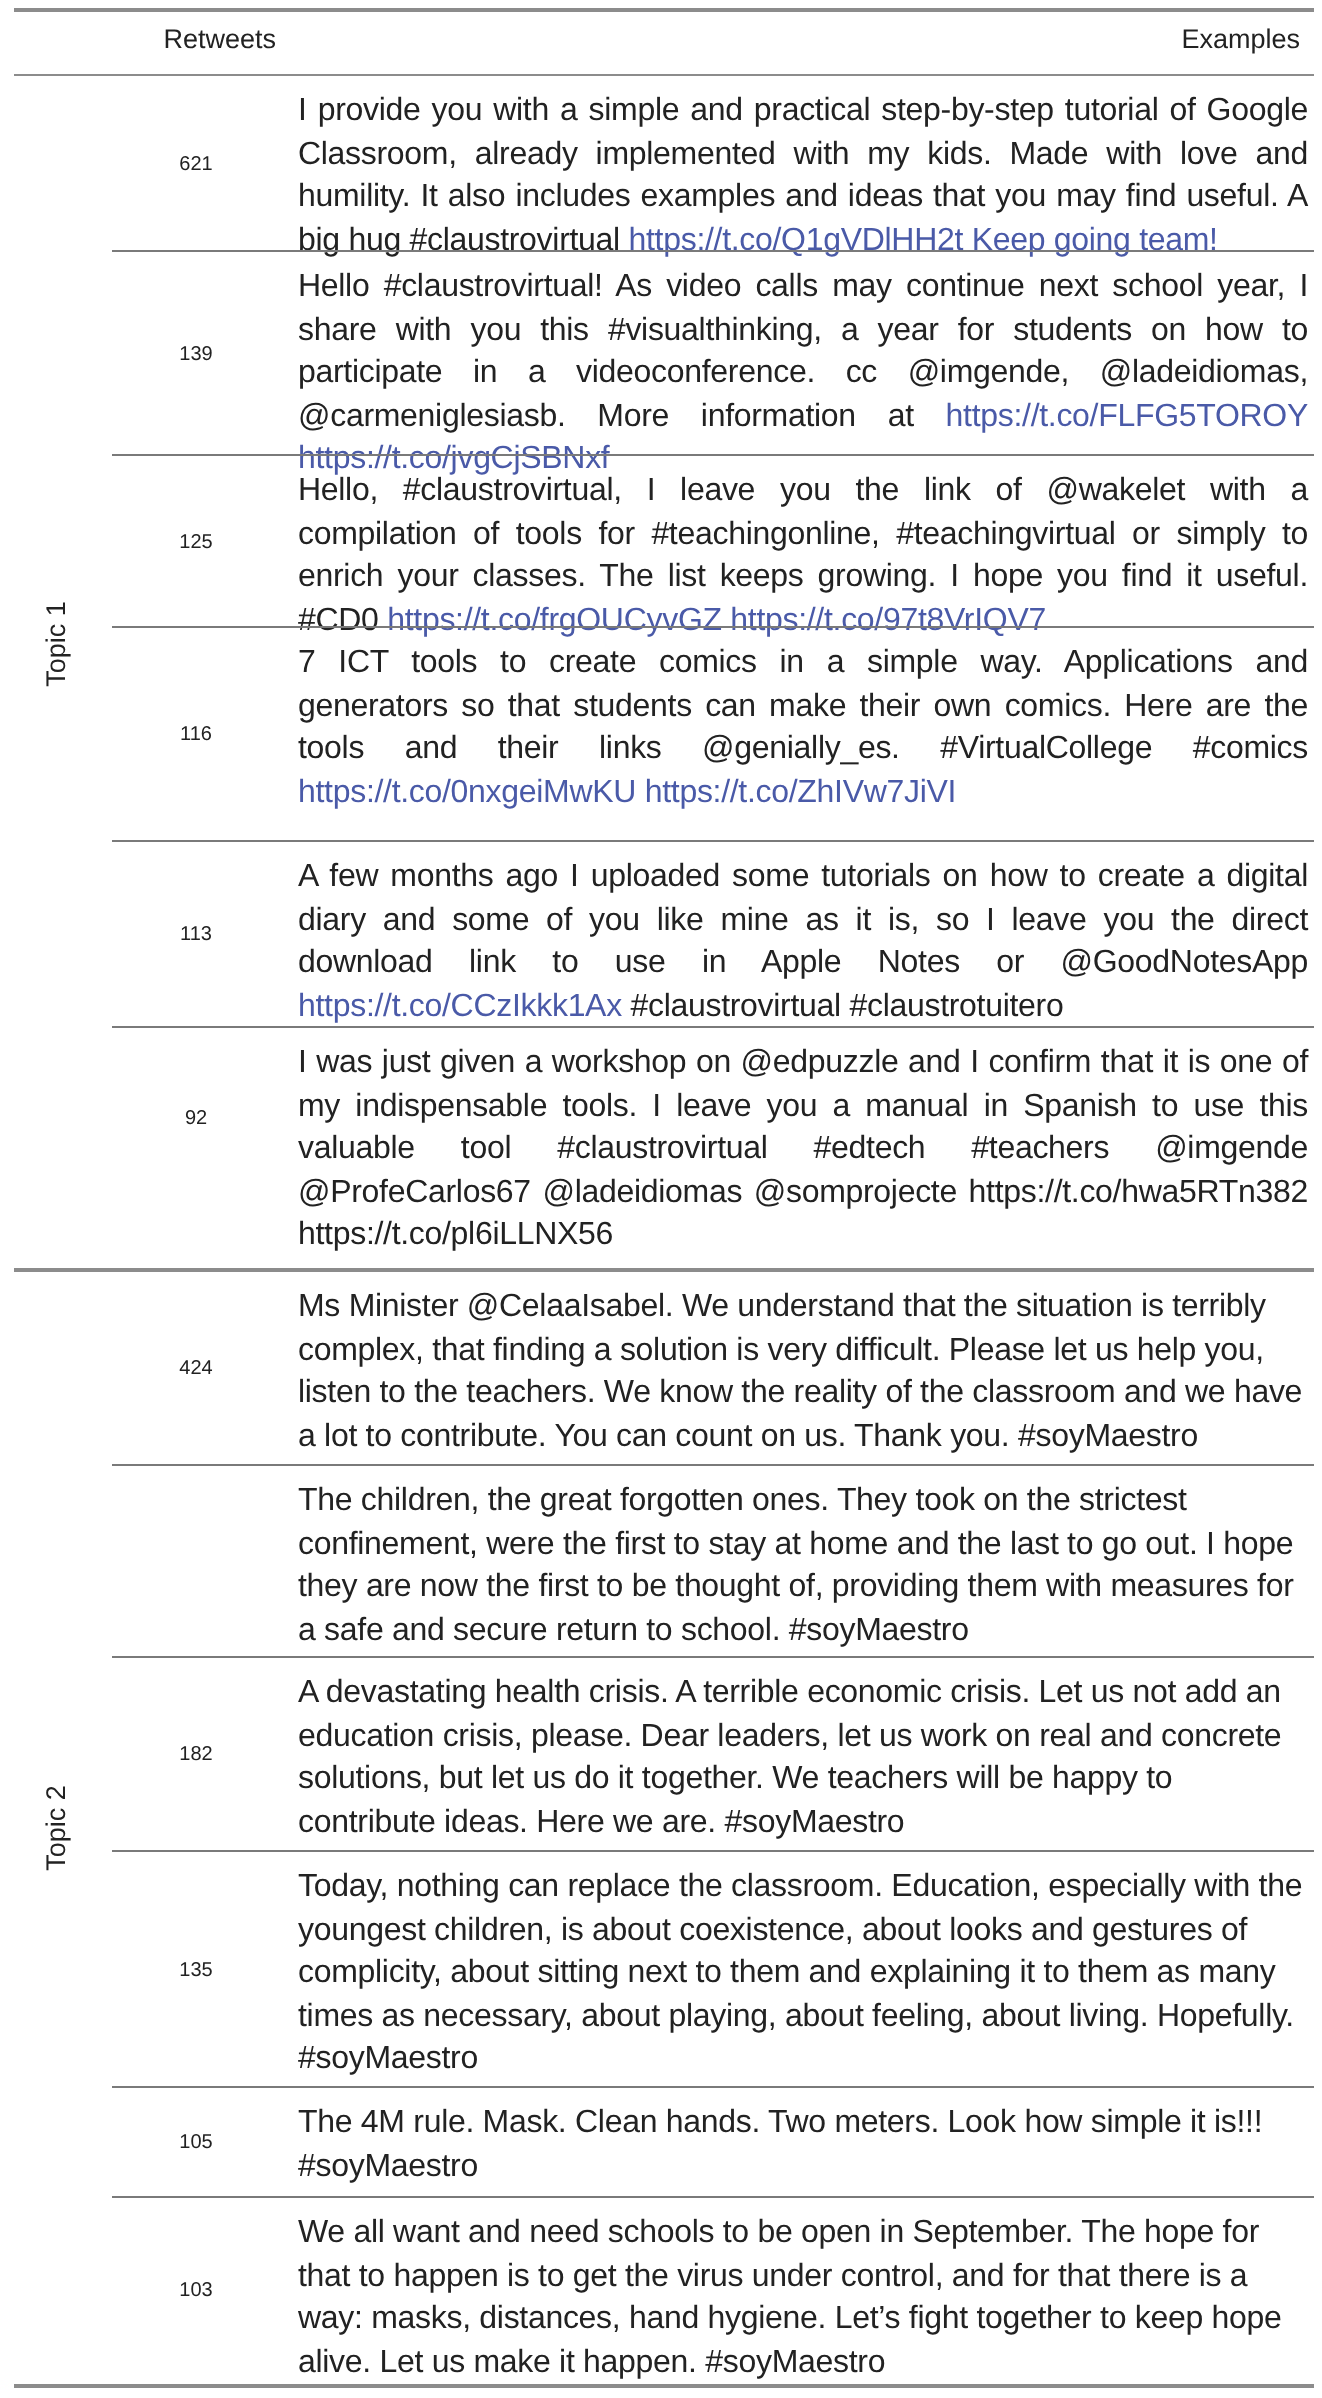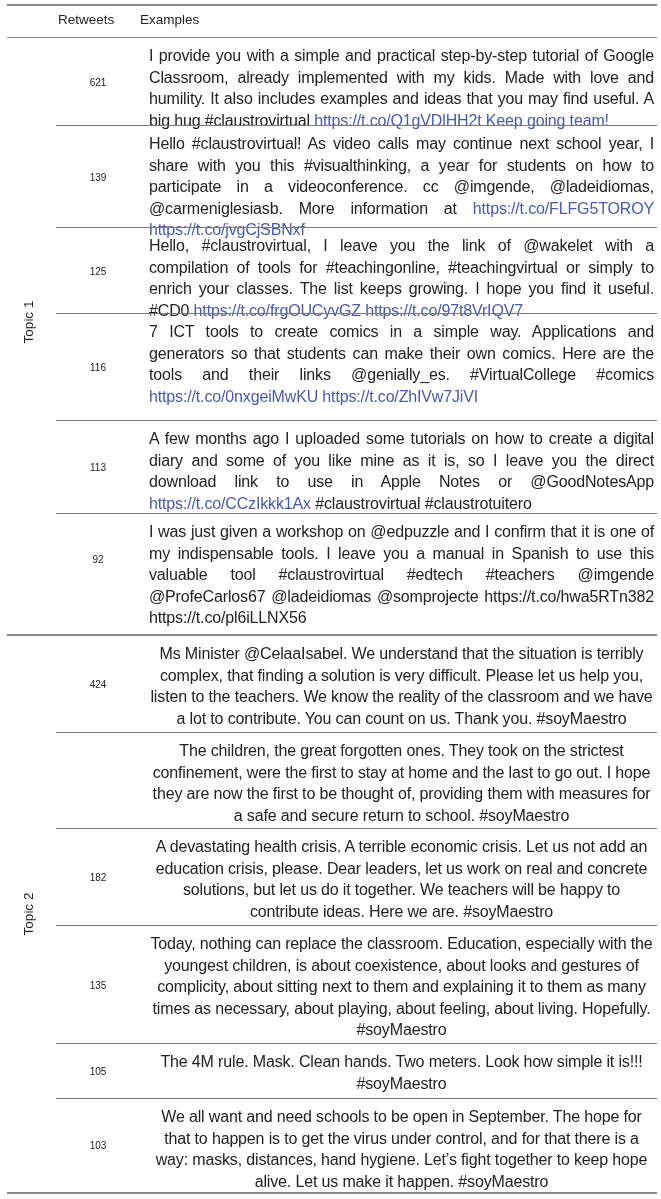--- a/index.html
+++ b/index.html
@@ -1,29 +1,29 @@
 <!DOCTYPE html>
 <html><head>
 <meta charset="utf-8">
 <style>
   html, body { margin: 0; padding: 0; background: #ffffff; }
   body { width: 661px; height: 1199px; overflow: hidden; font-family: "Liberation Sans", sans-serif; color: #222; }
   .table { position: relative; width: 661px; }
   .hdr { position: absolute; top: 0; left: 0; width: 661px; height: 39px; }
   .hdr-line-top { position: absolute; top: 4px; left: 7px; width: 650px; height: 2px; background: #8c8c8c; }
   .hdr-line-bot { position: absolute; top: 37px; left: 7px; width: 650px; height: 1px; background: #8c8c8c; }
-  .hdr-cell { position: absolute; top: 12px; font-size: 13.5px; color: #222; text-align: left; }
+  .hdr-cell { position: absolute; top: 12px; font-size: 13.5px; color: #222; text-align: right; }
   .hdr-retweets { left: 58px; width: 80px; }
   .hdr-examples { left: 140px; width: 510px; }
   .topic { position: absolute; left: 0; width: 56px; }
   .topic-label { position: absolute; left: 50%; top: 50%; transform: translate(-50%,-50%) rotate(-90deg); white-space: nowrap; font-size: 13.5px; color: #222; }
   .row { position: absolute; left: 56px; width: 601px; }
   .row .num { position: absolute; left: 0; width: 84px; top: 0; bottom: 0; display: flex; align-items: center; justify-content: center; font-size: 10px; color: #222; }
   .row .txt { position: absolute; left: 93px; width: 505px; top: 7px; font-size: 16px; line-height: 21.5px; text-align: justify; color: #222; letter-spacing: -0.15px; }
-  .row .txt.left { text-align: center; }
+  .row .txt.left { text-align: left; }
   .row .sep { position: absolute; left: 0; right: 0; bottom: 0; height: 1px; background: #7a7a7a; }
   .link { color: #4a5aa8; }
   .section-sep { position: absolute; left: 7px; width: 650px; height: 2px; background: #8c8c8c; }
 </style>
 </head>
 <body>
 
 <div class="table">
   <div class="hdr">
     <div class="hdr-line-top"></div>

